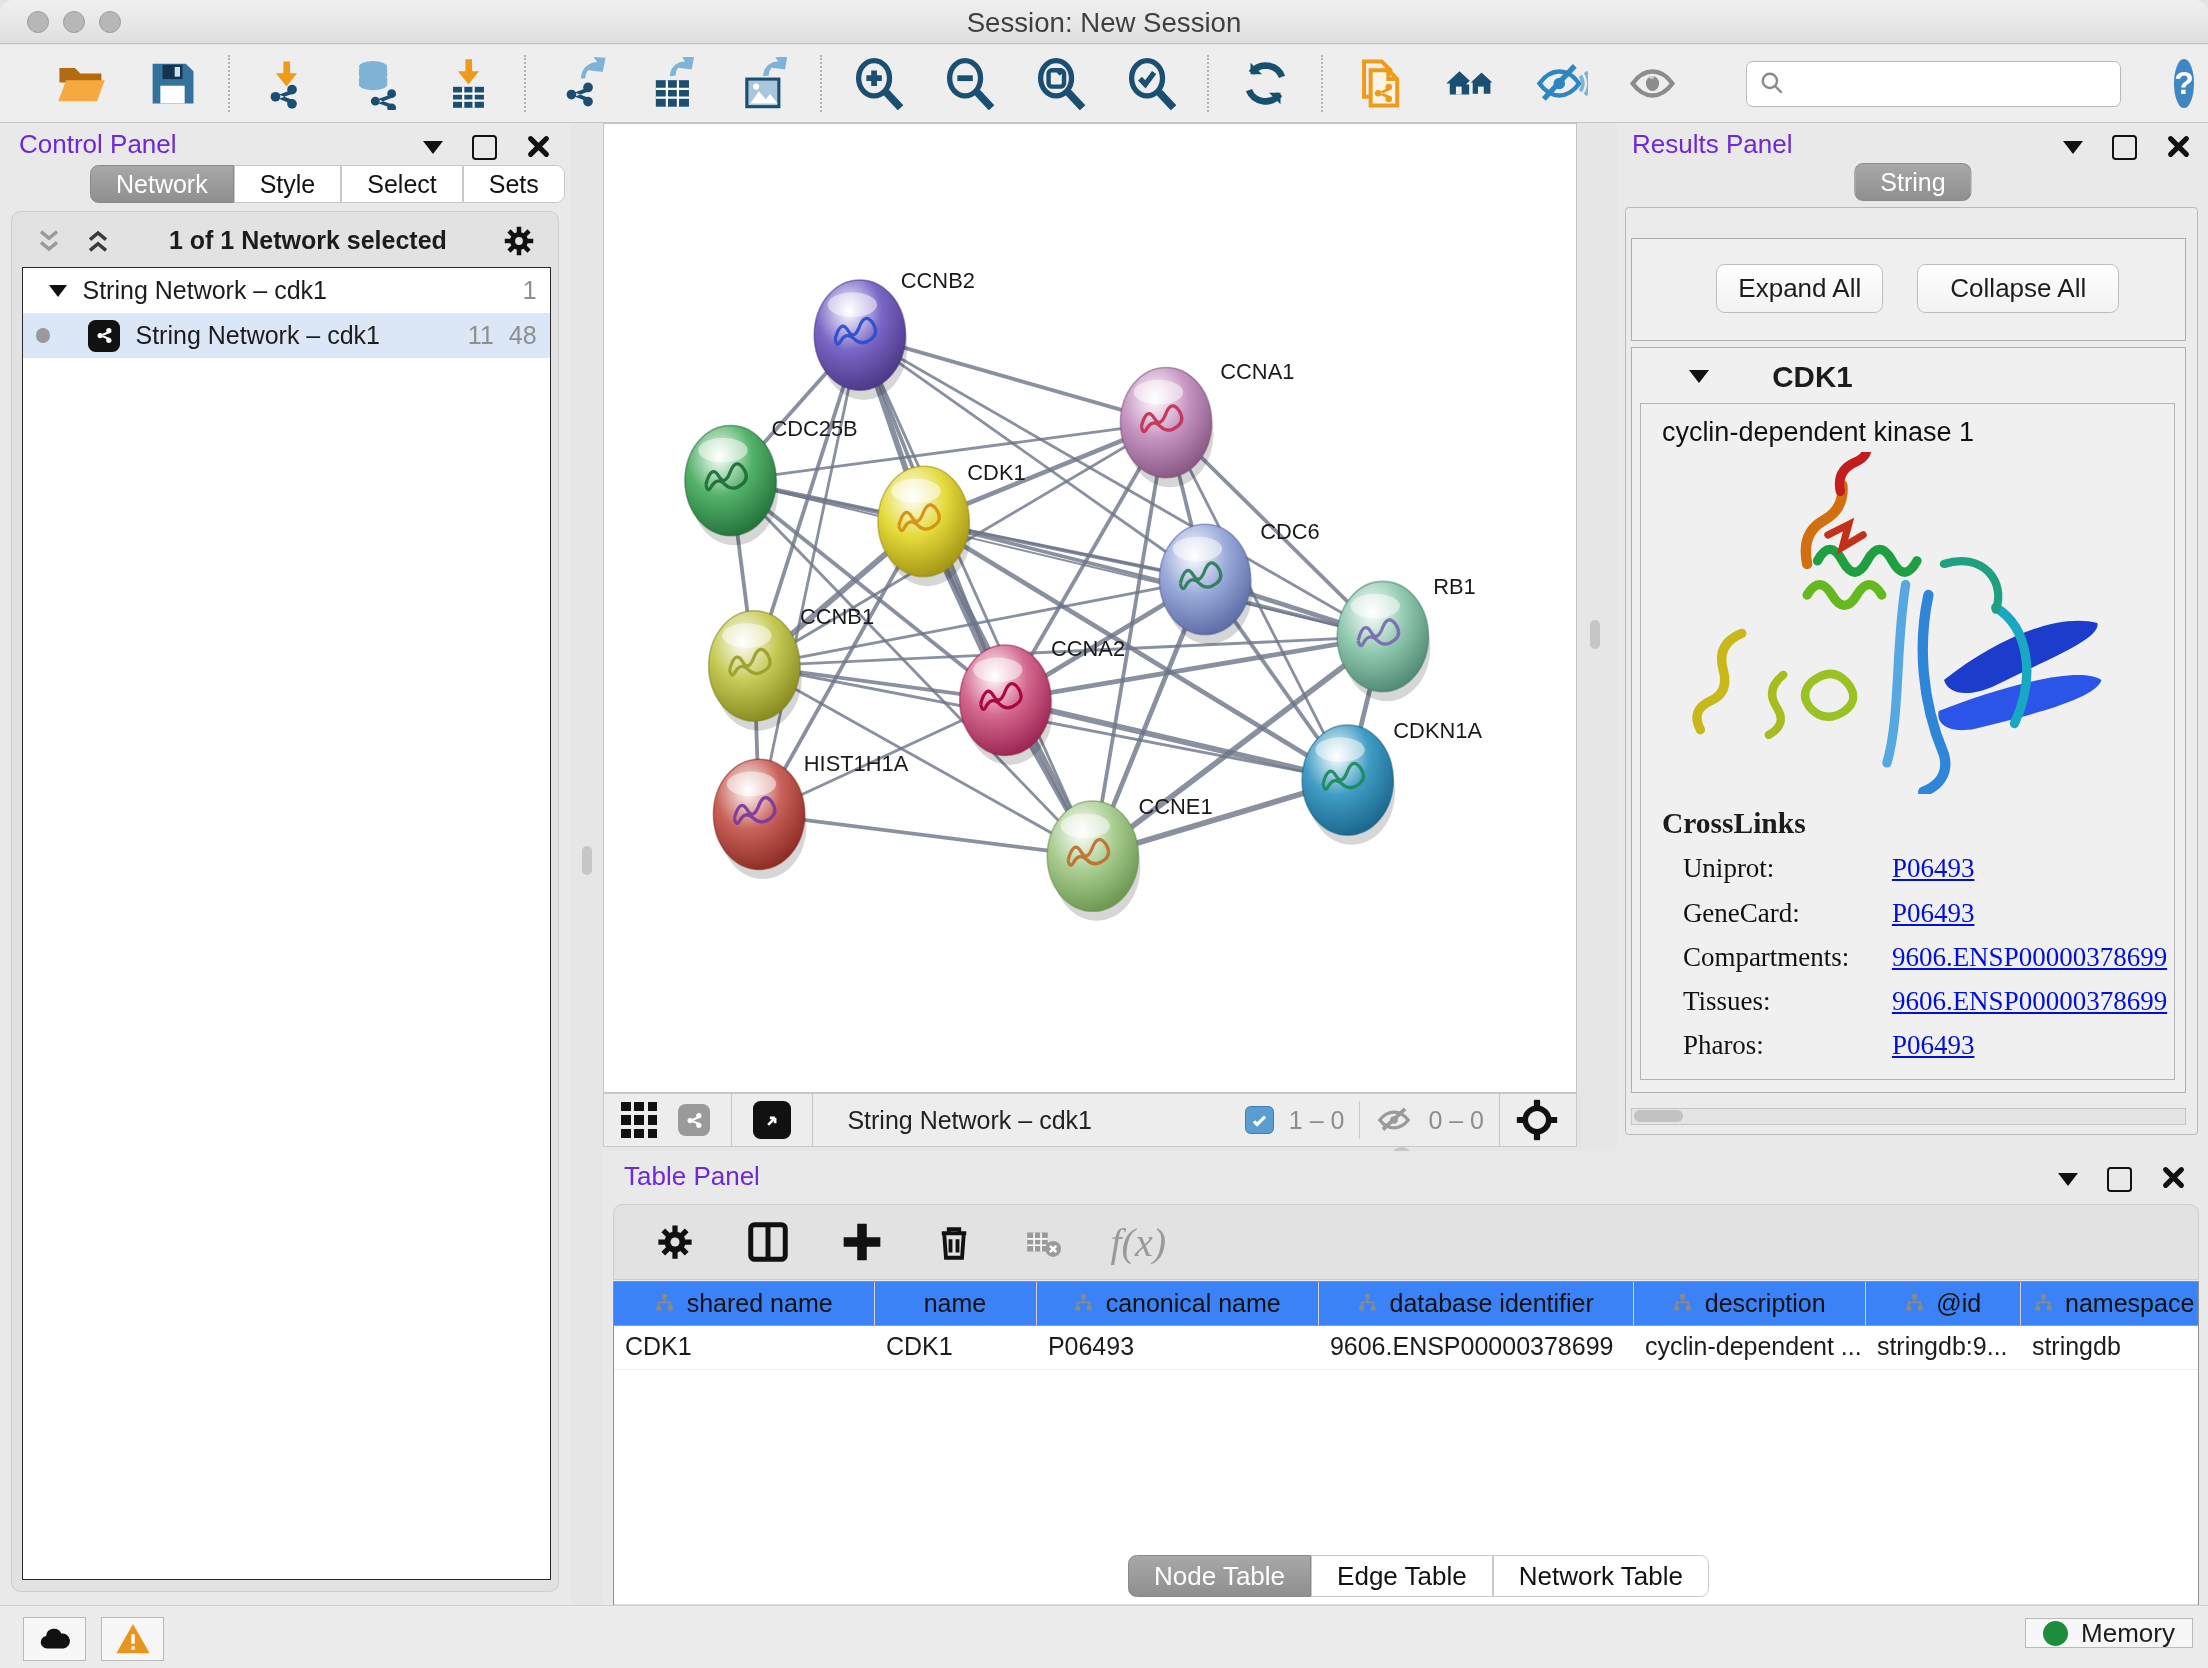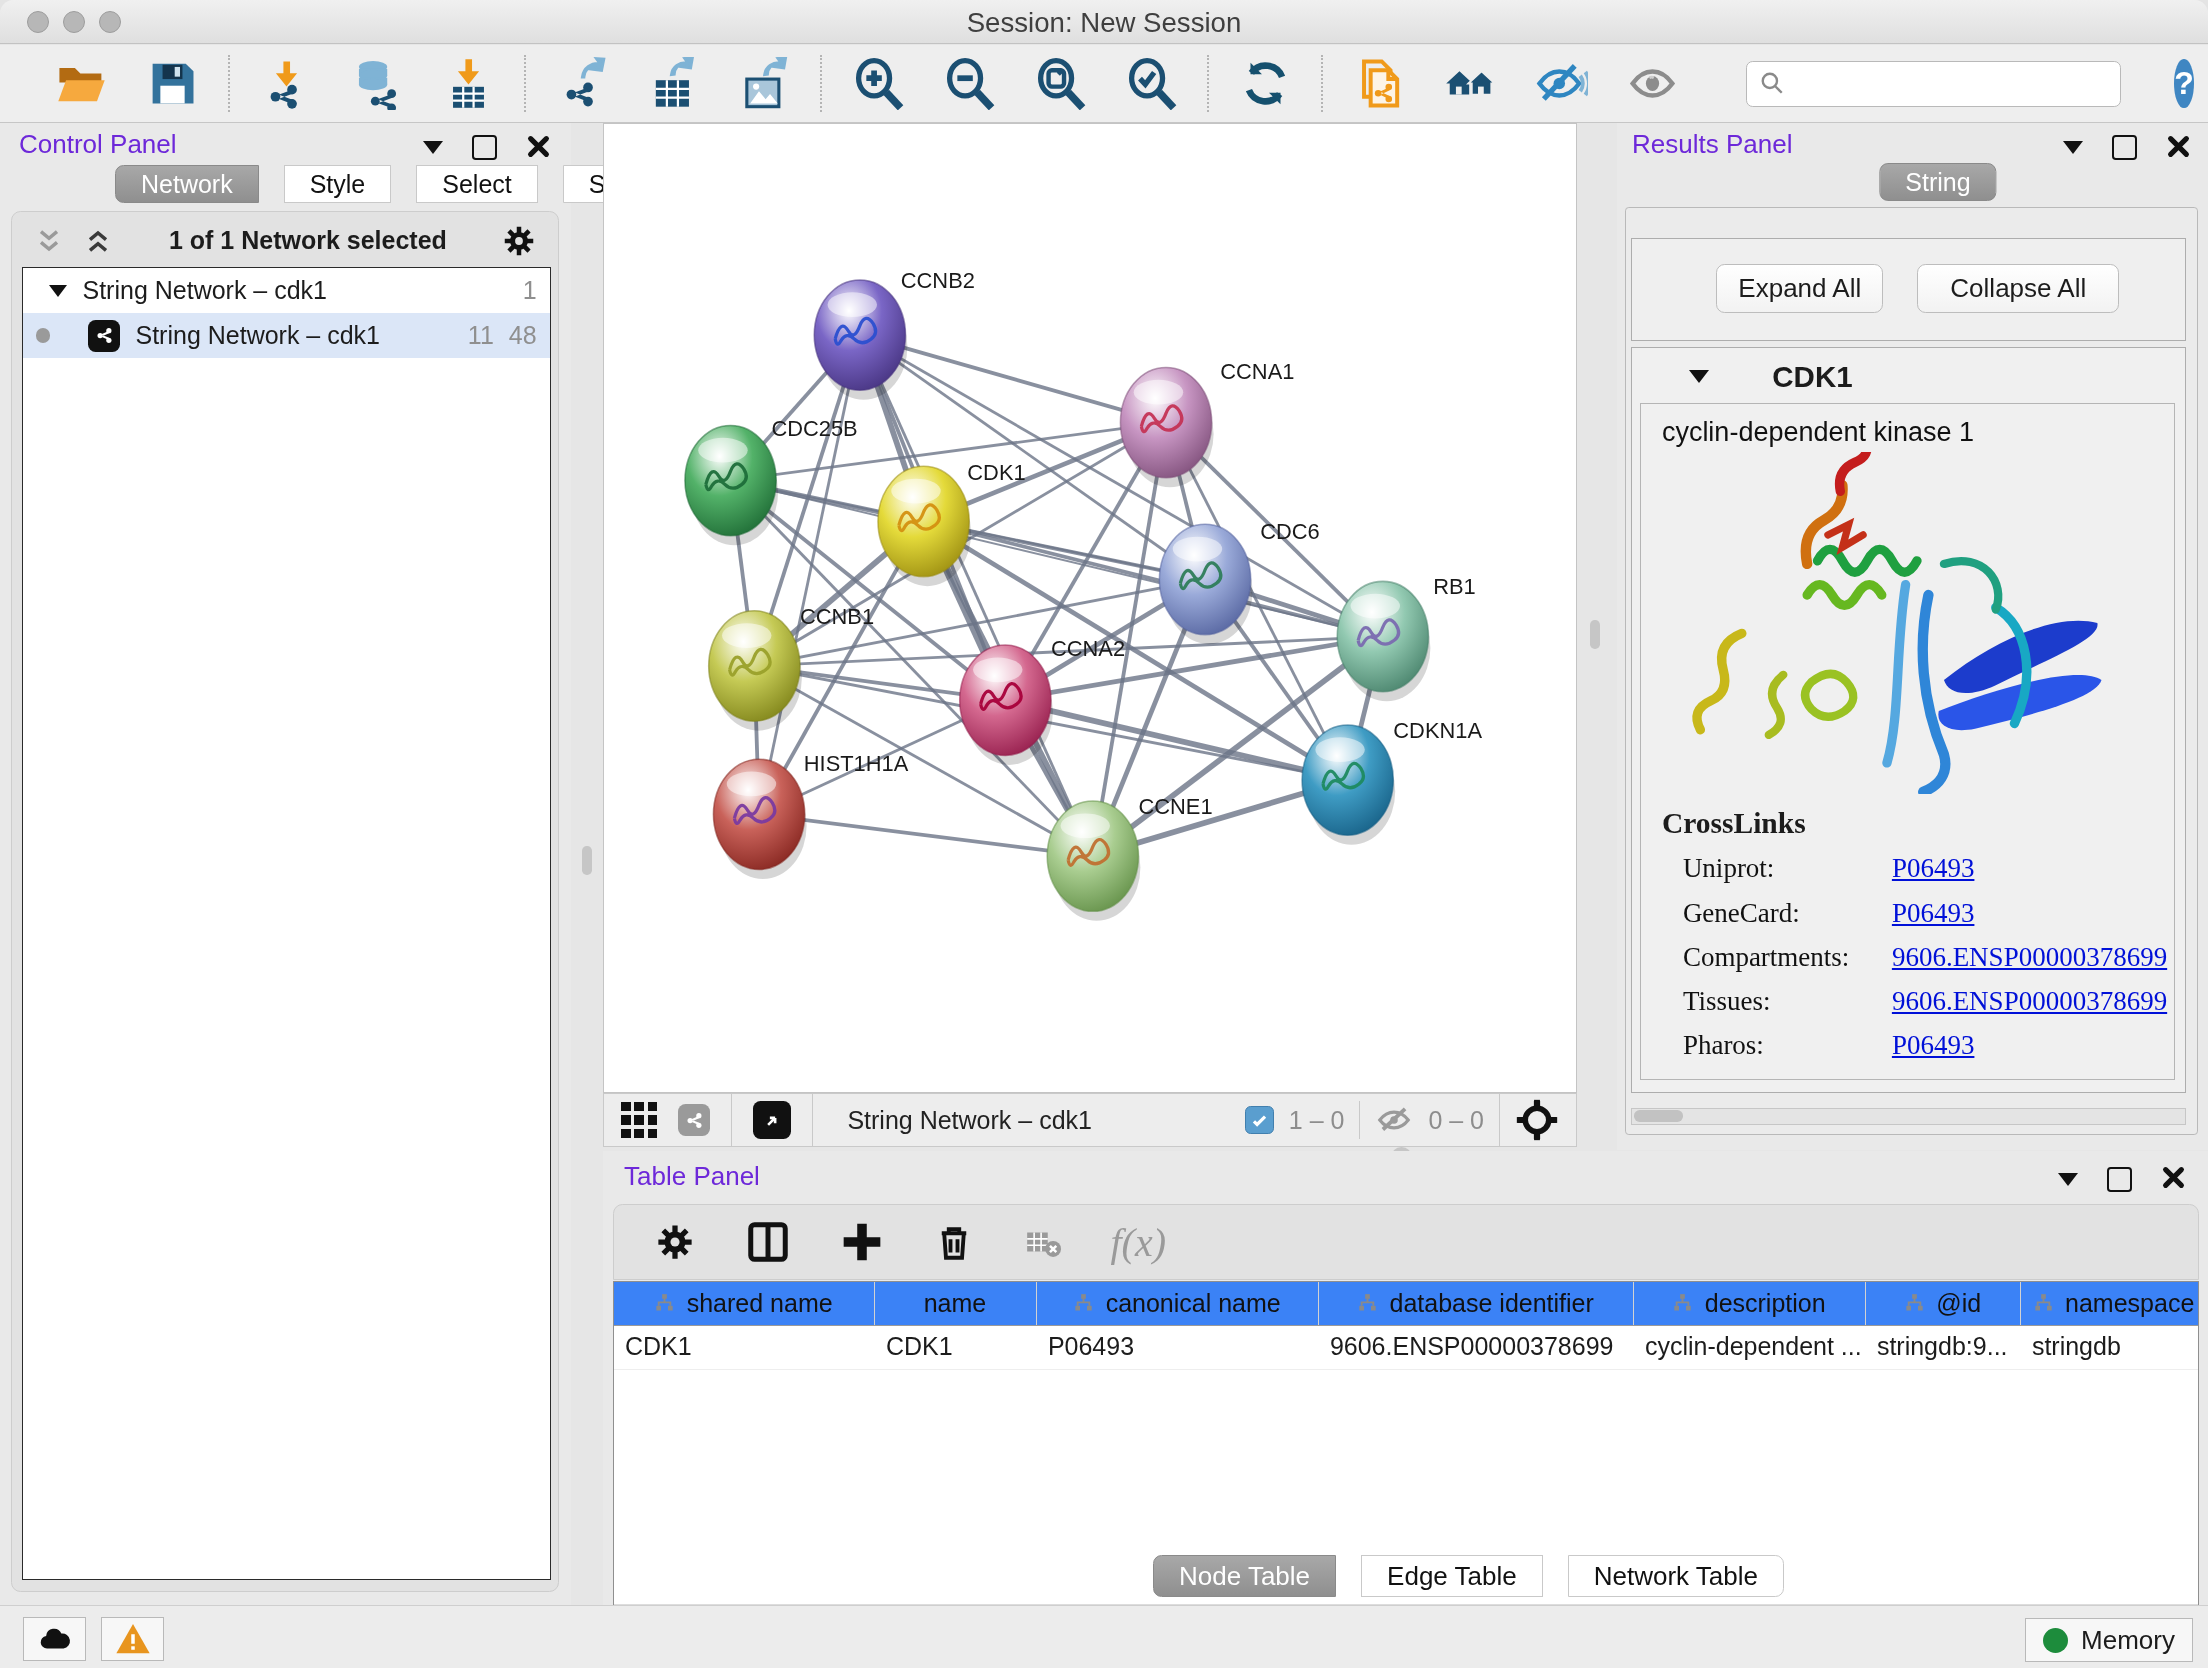--- a/index.html
+++ b/index.html
@@ -28,21 +28,21 @@
   .help-btn { margin-left:53px; width:49px; height:49px; border-radius:50%; background:#3f86c2;
     color:#fff; font-size:32px; font-weight:bold; display:flex; align-items:center; justify-content:center; }
 
   
   .panel-header { position:absolute; font-size:26px; color:#6d28d9; }
   .ph-controls { position:absolute; display:flex; align-items:center; gap:28.5px; }
   .tri-down { width:0; height:0; border-left:10.5px solid transparent; border-right:10.5px solid transparent; border-top:13.3px solid #111; }
   .box-btn { width:25px; height:25px; border:2.9px solid #111; border-radius:3.8px; background:transparent; }
   .x-btn svg { width:27px; height:27px; }
   .tab { height:38px; padding:0 25px; background:#fff; border:1px solid #c9c9c9; font-size:25px;
-    display:flex; align-items:center; justify-content:center; color:#111;margin-left:25px; }
+    display:flex; align-items:center; justify-content:center; color:#111; }
   .tab.selected { background:linear-gradient(#a8a8a8,#8f8f8f); color:#fff; border-color:#8a8a8a; }
 
   
   .control-panel { position:absolute; left:0; top:123px; width:571px; height:1482px; background:#e9e9e9; }
   .cp-tabs { position:absolute; left:90px; top:42px; display:flex; }
   .cp-tabs .tab:first-child { border-radius:8.6px 0 0 8.6px; }
   .cp-tabs .tab:last-child { border-radius:0 8.6px 8.6px 0; }
   .cp-body { position:absolute; left:11.4px; top:88px; width:548px; height:1381px; background:#e2e2e2;
     border:1px solid #cdcdcd; border-radius:9.5px; }
   .cp-toolline { position:absolute; left:0; top:7.6px; width:100%; height:42px; display:flex; align-items:center; padding:0 21px; }
@@ -107,21 +107,21 @@
   .tp-hscroll i { position:absolute; left:11.4px; top:4.8px; width:177px; height:19px; background:#c4c4c4; border-radius:9.5px; }
   .tp-tabs { position:absolute; left:525px; top:404px; display:flex; }
   .tp-tabs .tab { height:42px; font-size:26px; }
   .tp-tabs .tab:first-child { border-radius:8.6px 0 0 8.6px; }
   .tp-tabs .tab:last-child { border-radius:0 8.6px 8.6px 0; }
 
   
   .statusbar { position:absolute; left:0; top:1605px; width:2208px; height:63px; background:#ececec; border-top:1px solid #cfcfcf; }
   .sb-btn { position:absolute; top:10.5px; width:63px; height:44px; background:#f7f7f7; border:1.9px solid #b9b9b9;
     display:flex; align-items:center; justify-content:center; }
-  .memory-btn { position:absolute; right:15px; top:12.4px; height:44px; padding:0 17px; background:#f7f7f7;
+  .memory-btn { position:absolute; right:15px; top:12.4px; height:30px; padding:0 17px; background:#f7f7f7;
     border:1.9px solid #b9b9b9; display:flex; align-items:center; gap:13.3px; font-size:26px; }
   .memory-dot { width:25px; height:25px; border-radius:50%; background:#1d8c3c; }
 </style>
 </head>
 <body>
 
 <div class="window">
 
   <div class="titlebar">
     <div class="traffic" style="left:27px"></div>

